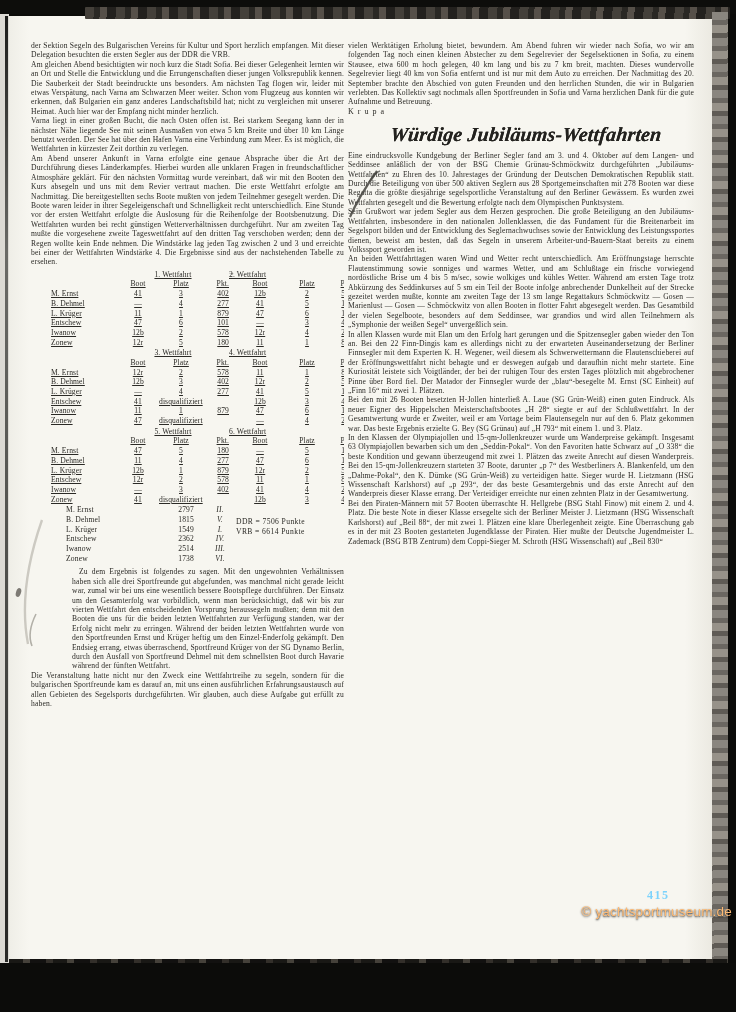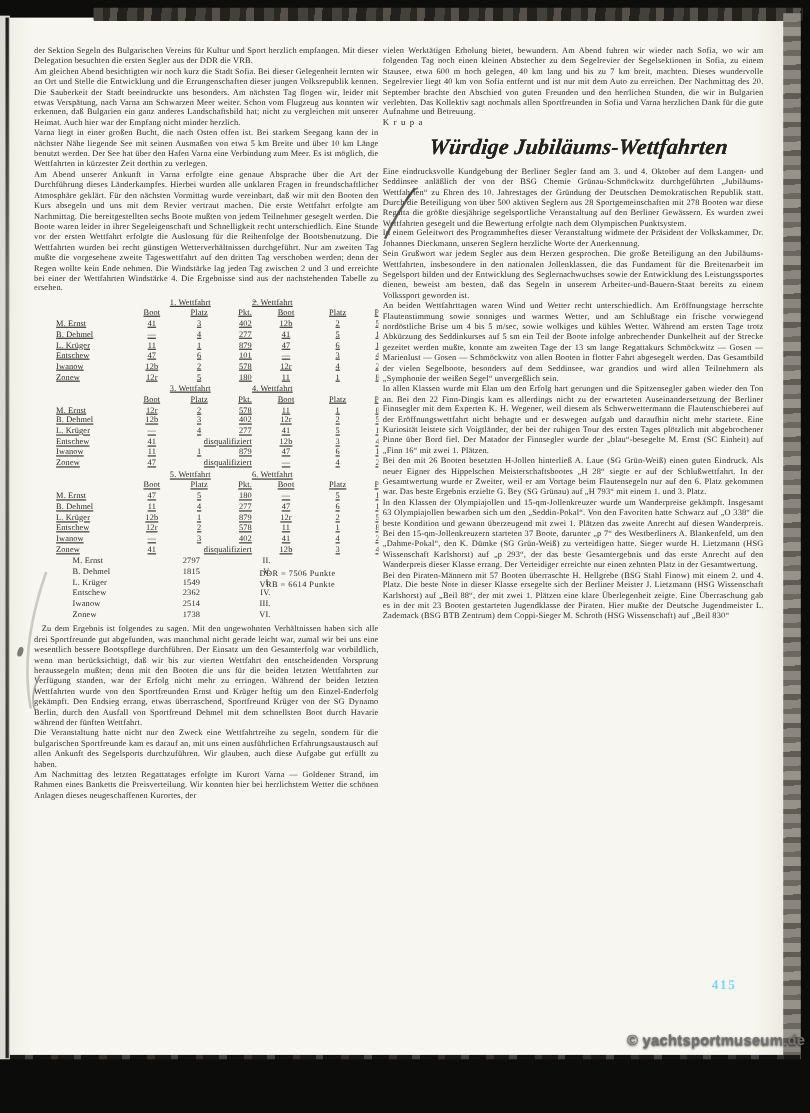--- a/index.html
+++ b/index.html
@@ -18,49 +18,49 @@
      background:repeating-linear-gradient(178deg,#8a867f 0 8px,#6b6761 8px 13px,#979289 13px 21px,#5f5b55 21px 26px);}
   .bottom-band{position:absolute;left:0;top:963px;width:736px;height:49px;background:#0c0c0a;}
   .bottom-jag{position:absolute;left:9px;top:959px;width:719px;height:7px;
      background:repeating-linear-gradient(90deg,#191815 0 14px,#45413a 14px 21px,#121110 21px 37px,#332f2a 37px 44px);}
   
   .col{position:absolute;top:41px;font-size:7.6px;line-height:9.4px;text-align:justify;
        color:#2b2a26;letter-spacing:.15px;overflow:hidden;}
   .col.left{left:31px;width:313px;height:882px;}
   .col.right{left:348px;width:346px;height:892px;}
   .para{margin:0;}
-  .p-indent{text-indent:7px;}
+  .p-indent{text-indent:7px;margin-left:41px;}
   
   .race-tables{margin-top:3px;}
   .pair{margin-bottom:1px;}
   .trow{position:relative;display:grid;grid-template-columns:86px 42px 44px 26px 62px 32px 30px;
         height:9.7px;line-height:9.7px;text-align:left;font-size:7.6px;letter-spacing:.1px;text-decoration:underline;}
   .trow .c{white-space:nowrap;}
   .c.name{grid-column:1;padding-left:20px;}
   .v0.l{grid-column:2;text-align:center;} .v1.l{grid-column:3;text-align:center;} .v2.l{grid-column:4;text-align:right;}
   .v0.r{grid-column:5;text-align:center;} .v1.r{grid-column:6;text-align:center;} .v2.r{grid-column:7;text-align:right;}
-  .dq.l{grid-column:3/5;text-align:right;}
+  .dq.l{grid-column:3/5;text-align:left;}
   .span-l{grid-column:2/5;text-align:center;} .span-r{grid-column:5/8;text-align:left;}
   .mark{position:absolute;left:197px;top:-1px;font-size:7px;color:#4b4a45;}
   
   .totals{position:relative;margin:1px 0 4px 0;}
   .totals .ttl{width:340px;text-align:center;height:9.7px;line-height:9.7px;}
   .trow2{display:grid;grid-template-columns:88px 40px 52px;margin-left:35px;
          height:9.7px;line-height:9.7px;}
-  .trow2 .tn{text-align:left;} .trow2 .tp{text-align:center;} .trow2 .trk{text-align:right;}
+  .trow2 .tn{text-align:left;} .trow2 .tp{text-align:right;} .trow2 .trk{text-align:center;font-style:italic;}
   .aside{position:absolute;left:205px;top:12px;line-height:9.7px;letter-spacing:.4px;white-space:nowrap;}
   
   .signature{padding-right:14px;letter-spacing:4px;font-size:8px;line-height:10px;}
   .article-heading{display:block;text-align:center;font-style:italic;font-weight:700;font-size:20px;
         line-height:24px;margin:5px 6px 5px 16px;transform:skewX(-6deg);color:#23221f;
         text-shadow:0 0 .4px #23221f;}
   
   .pageno{position:absolute;left:647px;top:888px;font-weight:700;font-size:12px;letter-spacing:1.5px;color:#7dd3fc;}
-  .watermark{position:absolute;right:4px;top:938px;font-family:"Liberation Sans","DejaVu Sans",sans-serif;
-        font-weight:700;font-size:13.5px;color:#737373;letter-spacing:.2px;text-shadow:0 1px 2px rgba(0,0,0,.9);}
+  .watermark{position:absolute;right:4px;top:904px;font-family:"Liberation Sans","DejaVu Sans",sans-serif;
+        font-weight:400;font-size:13.5px;color:#fdba74;letter-spacing:.2px;text-shadow:0 1px 2px rgba(0,0,0,.9);}
   
   .pen-mark{position:absolute;left:347px;top:168px;}
   .fold-mark{position:absolute;left:12px;top:518px;opacity:.65;}
   .ink-dot{position:absolute;left:16px;top:588px;width:5px;height:9px;background:#55524c;
            border-radius:50%;opacity:.75;transform:rotate(18deg);}
 </style>
 </head>
 <body>
 
 <div class="page">
@@ -321,34 +321,32 @@
             <span class="trk">VI.</span>
           </div>
         </div>
       <div class="aside" id="team-totals">
           <div>DDR = 7506 Punkte</div>
           <div>VRB = 6614 Punkte</div>
         </div>
     </div>
     <div id="left-paras-2">
         <p class="para p-indent">Zu dem Ergebnis ist folgendes zu sagen. Mit den ungewohnten Verhältnissen haben sich alle drei Sportfreunde gut abgefunden, was manchmal nicht gerade leicht war, zumal wir bei uns eine wesentlich bessere Bootspflege durchführen. Der Einsatz um den Gesamterfolg war vorbildlich, wenn man berücksichtigt, daß wir bis zur vierten Wettfahrt den entscheidenden Vorsprung heraussegeln mußten; denn mit den Booten die uns für die beiden letzten Wettfahrten zur Verfügung standen, war der Erfolg nicht mehr zu erringen. Während der beiden letzten Wettfahrten wurde von den Sportfreunden Ernst und Krüger heftig um den Einzel-Enderfolg gekämpft. Den Endsieg errang, etwas überraschend, Sportfreund Krüger von der SG Dynamo Berlin, durch den Ausfall von Sportfreund Dehmel mit dem schnellsten Boot durch Havarie während der fünften Wettfahrt.</p>
-        <p class="para">Die Veranstaltung hatte nicht nur den Zweck eine Wettfahrtreihe zu segeln, sondern für die bulgarischen Sportfreunde kam es darauf an, mit uns einen ausführlichen Erfahrungsaustausch auf allen Ankunft des Segelsports durchzuführen. Wir glauben, auch diese Aufgabe gut erfüllt zu haben.</p>
-        <p class="para">Am Nachmittag des letzten Regattatages erfolgte im Kurort Varna — Goldener Strand, im Rahmen eines Banketts die Preisverteilung. Wir konnten hier bei herrlichstem Wetter die schönen Anlagen dieses neugeschaffenen Kurortes, der</p>
+        <p class="para">Die Veranstaltung hatte nicht nur den Zweck eine Wettfahrtreihe zu segeln, sondern für die bulgarischen Sportfreunde kam es darauf an, mit uns einen ausführlichen Erfahrungsaustausch auf allen Gebieten des Segelsports durchgeführten. Wir glauben, auch diese Aufgabe gut erfüllt zu haben.</p>
       </div>
   </div>
 
   <div class="col right">
     <div id="right-top">
         <p class="para">vielen Werktätigen Erholung bietet, bewundern. Am Abend fuhren wir wieder nach Sofia, wo wir am folgenden Tag noch einen kleinen Abstecher zu dem Segelrevier der Segelsektionen in Sofia, zu einem Stausee, etwa 600 m hoch gelegen, 40 km lang und bis zu 7 km breit, machten. Dieses wundervolle Segelrevier liegt 40 km von Sofia entfernt und ist nur mit dem Auto zu erreichen. Der Nachmittag des 20. September brachte den Abschied von guten Freunden und den herrlichen Stunden, die wir in Bulgarien verlebten. Das Kollektiv sagt nochmals allen Sportfreunden in Sofia und Varna herzlichen Dank für die gute Aufnahme und Betreuung.</p>
       </div>
     <div class="signature">Krupa</div>
     <span class="article-heading">Würdige Jubiläums-Wettfahrten</span>
     <div id="right-paras">
         <p class="para">Eine eindrucksvolle Kundgebung der Berliner Segler fand am 3. und 4. Oktober auf dem Langen- und Seddinsee anläßlich der von der BSG Chemie Grünau-Schmöckwitz durchgeführten „Jubiläums-Wettfahrten“ zu Ehren des 10. Jahrestages der Gründung der Deutschen Demokratischen Republik statt. Durch die Beteiligung von über 500 aktiven Seglern aus 28 Sportgemeinschaften mit 278 Booten war diese Regatta die größte diesjährige segelsportliche Veranstaltung auf den Berliner Gewässern. Es wurden zwei Wettfahrten gesegelt und die Bewertung erfolgte nach dem Olympischen Punktsystem.</p>
-        <p class="para">In einem Geleitwort des Programmheftes dieser Veranstaltung widmete der Präsident der Volkskammer, Dr. Johannes Dieckmann, unseren Seglern herzliche Worte der Anerkennung.</p>
         <p class="para">Sein Grußwort war jedem Segler aus dem Herzen gesprochen. Die große Beteiligung an den Jubiläums-Wettfahrten, insbesondere in den nationalen Jollenklassen, die das Fundament für die Breitenarbeit im Segelsport bilden und der Entwicklung des Seglernachwuchses sowie der Entwicklung des Leistungssportes dienen, beweist am besten, daß das Segeln in unserem Arbeiter-und-Bauern-Staat bereits zu einem Volkssport geworden ist.</p>
         <p class="para">An beiden Wettfahrttagen waren Wind und Wetter recht unterschiedlich. Am Eröffnungstage herrschte Flautenstimmung sowie sonniges und warmes Wetter, und am Schlußtage ein frische vorwiegend nordöstliche Brise um 4 bis 5 m/sec, sowie wolkiges und kühles Wetter. Während am ersten Tage trotz Abkürzung des Seddinkurses auf 5 sm ein Teil der Boote infolge anbrechender Dunkelheit auf der Strecke gezeitet werden mußte, konnte am zweiten Tage der 13 sm lange Regattakurs Schmöckwitz — Gosen — Marienlust — Gosen — Schmöckwitz von allen Booten in flotter Fahrt abgesegelt werden. Das Gesamtbild der vielen Segelboote, besonders auf dem Seddinsee, war grandios und wird allen Teilnehmern als „Symphonie der weißen Segel“ unvergeßlich sein.</p>
         <p class="para">In allen Klassen wurde mit Elan um den Erfolg hart gerungen und die Spitzensegler gaben wieder den Ton an. Bei den 22 Finn-Dingis kam es allerdings nicht zu der erwarteten Auseinandersetzung der Berliner Finnsegler mit dem Experten K. H. Wegener, weil diesem als Schwerwettermann die Flautenschieberei auf der Eröffnungswettfahrt nicht behagte und er deswegen aufgab und daraufhin nicht mehr startete. Eine Kuriosität leistete sich Voigtländer, der bei der ruhigen Tour des ersten Tages plötzlich mit abgebrochener Pinne über Bord fiel. Der Matador der Finnsegler wurde der „blau“-besegelte M. Ernst (SC Einheit) auf „Finn 16“ mit zwei 1. Plätzen.</p>
         <p class="para">Bei den mit 26 Booten besetzten H-Jollen hinterließ A. Laue (SG Grün-Weiß) einen guten Eindruck. Als neuer Eigner des Hippelschen Meisterschaftsbootes „H 28“ siegte er auf der Schlußwettfahrt. In der Gesamtwertung wurde er Zweiter, weil er am Vortage beim Flautensegeln nur auf den 6. Platz gekommen war. Das beste Ergebnis erzielte G. Bey (SG Grünau) auf „H 793“ mit einem 1. und 3. Platz.</p>
         <p class="para">In den Klassen der Olympiajollen und 15-qm-Jollenkreuzer wurde um Wanderpreise gekämpft. Insgesamt 63 Olympiajollen bewarben sich um den „Seddin-Pokal“. Von den Favoriten hatte Schwarz auf „O 338“ die beste Kondition und gewann überzeugend mit zwei 1. Plätzen das zweite Anrecht auf diesen Wanderpreis. Bei den 15-qm-Jollenkreuzern starteten 37 Boote, darunter „p 7“ des Westberliners A. Blankenfeld, um den „Dahme-Pokal“, den K. Dümke (SG Grün-Weiß) zu verteidigen hatte. Sieger wurde H. Lietzmann (HSG Wissenschaft Karlshorst) auf „p 293“, der das beste Gesamtergebnis und das erste Anrecht auf den Wanderpreis dieser Klasse errang. Der Verteidiger erreichte nur einen zehnten Platz in der Gesamtwertung.</p>
         <p class="para">Bei den Piraten-Männern mit 57 Booten überraschte H. Hellgrebe (BSG Stahl Finow) mit einem 2. und 4. Platz. Die beste Note in dieser Klasse ersegelte sich der Berliner Meister J. Lietzmann (HSG Wissenschaft Karlshorst) auf „Beil 88“, der mit zwei 1. Plätzen eine klare Überlegenheit zeigte. Eine Überraschung gab es in der mit 23 Booten gestarteten Jugendklasse der Piraten. Hier mußte der Deutsche Jugendmeister L. Zademack (BSG BTB Zentrum) dem Coppi-Sieger M. Schroth (HSG Wissenschaft) auf „Beil 830“</p>
       </div>
   </div>
 
   <svg class="pen-mark" width="38" height="52">

